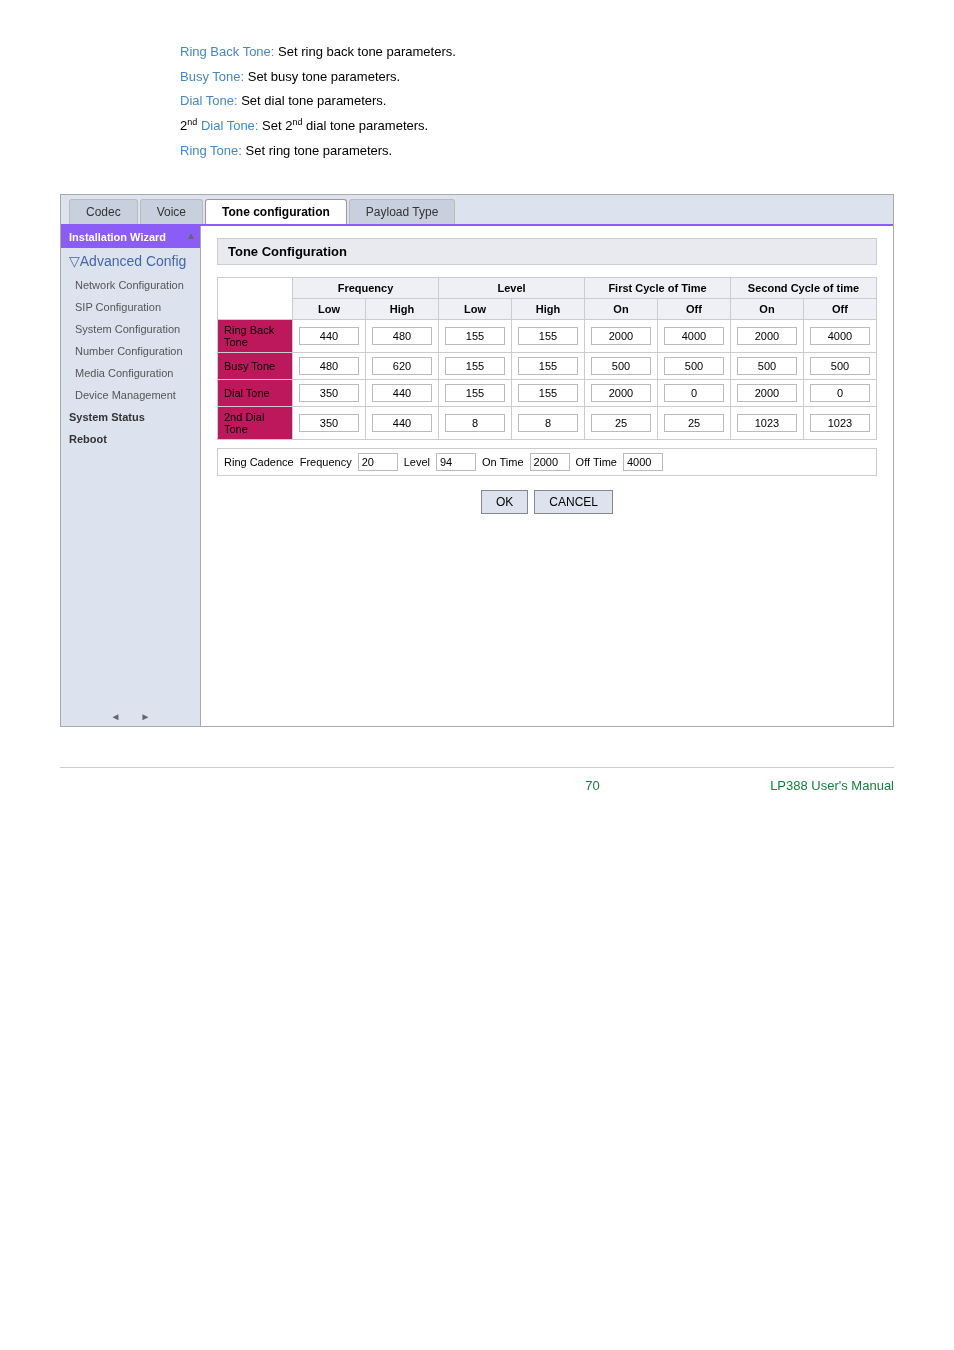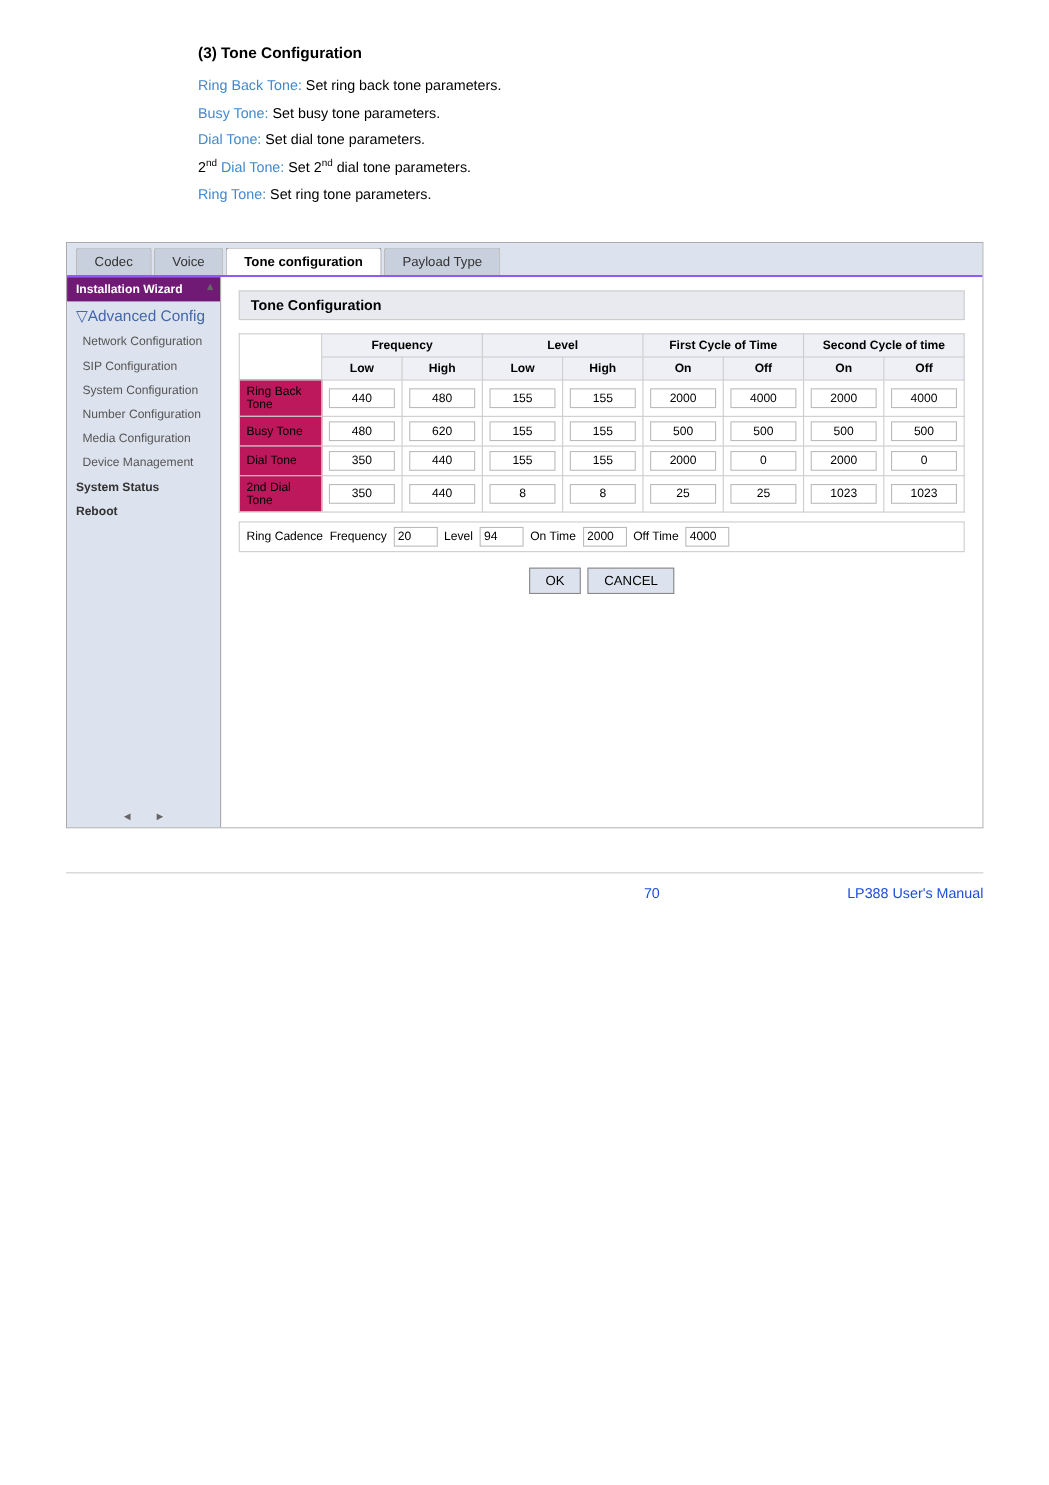--- a/index.html
+++ b/index.html
@@ -102,21 +102,21 @@
       padding-bottom: 20px;
       position: relative;
     }
     .sidebar-item {
       padding: 5px 8px;
       font-size: 11px;
       cursor: pointer;
       color: #333;
     }
     .sidebar-item.active {
-      background: #701a75;
+      background: #8b5cf6;
       color: #fff;
       font-weight: bold;
     }
     .sidebar-item.section-header {
       color: #4466aa;
       font-size: 14px;
     }
     .sidebar-item.subsection {
       color: #555;
       padding-left: 14px;
@@ -229,30 +229,29 @@
 
     
     .page-footer {
       display: flex;
       justify-content: space-between;
       align-items: center;
       margin-top: 40px;
       padding-top: 10px;
       border-top: 1px solid #ccc;
       font-size: 13px;
-      color: #1d4ed8;
+      color: #15803d;
     }
     .page-number { text-align: center; flex: 1; }
     .manual-title { text-align: right; }
   </style>
 </head>
 <body>
 
 <div class="doc-section">
-  <div class="doc-title">(3) Tone Configuration</div>
   <ul class="doc-list">
     <li>
       <span class="doc-link">Ring Back Tone:</span>
       <span class="doc-text"> Set ring back tone parameters.</span>
     </li>
     <li>
       <span class="doc-link">Busy Tone:</span>
       <span class="doc-text"> Set busy tone parameters.</span>
     </li>
     <li>

